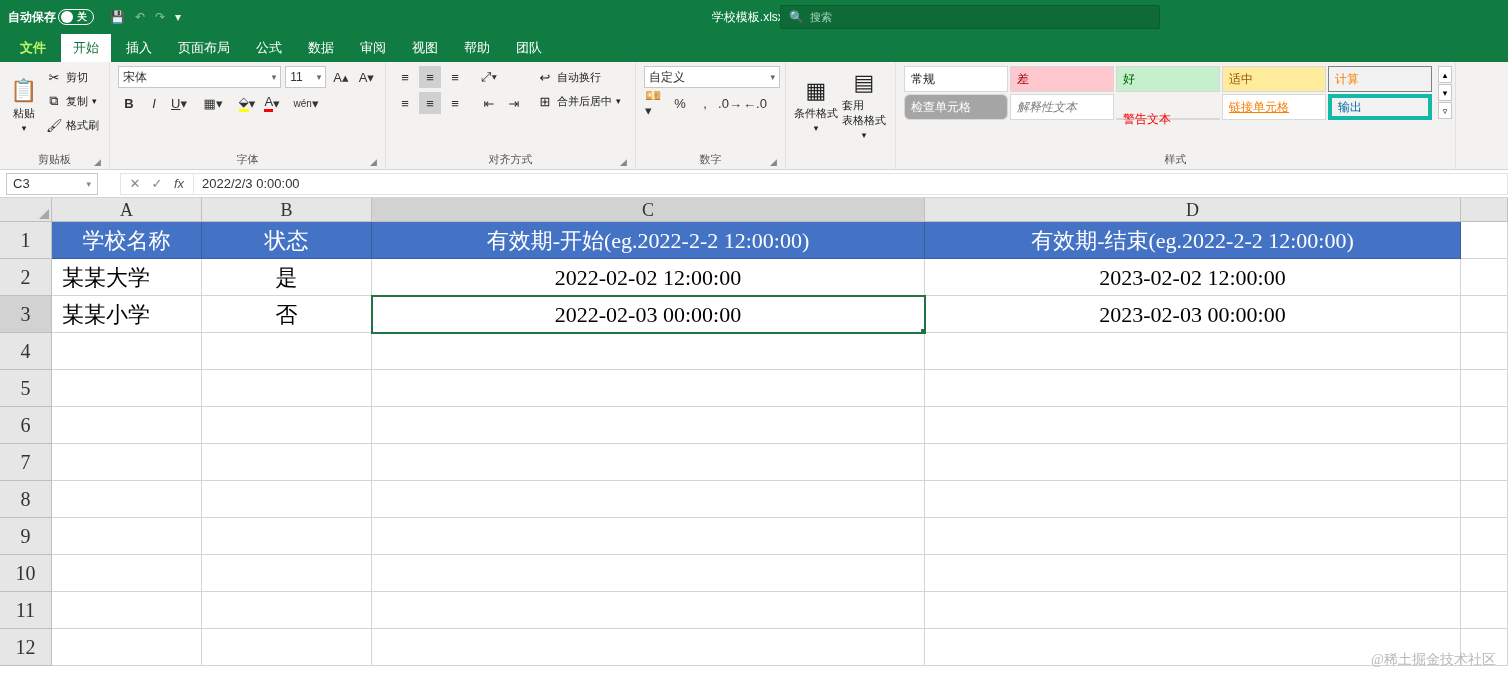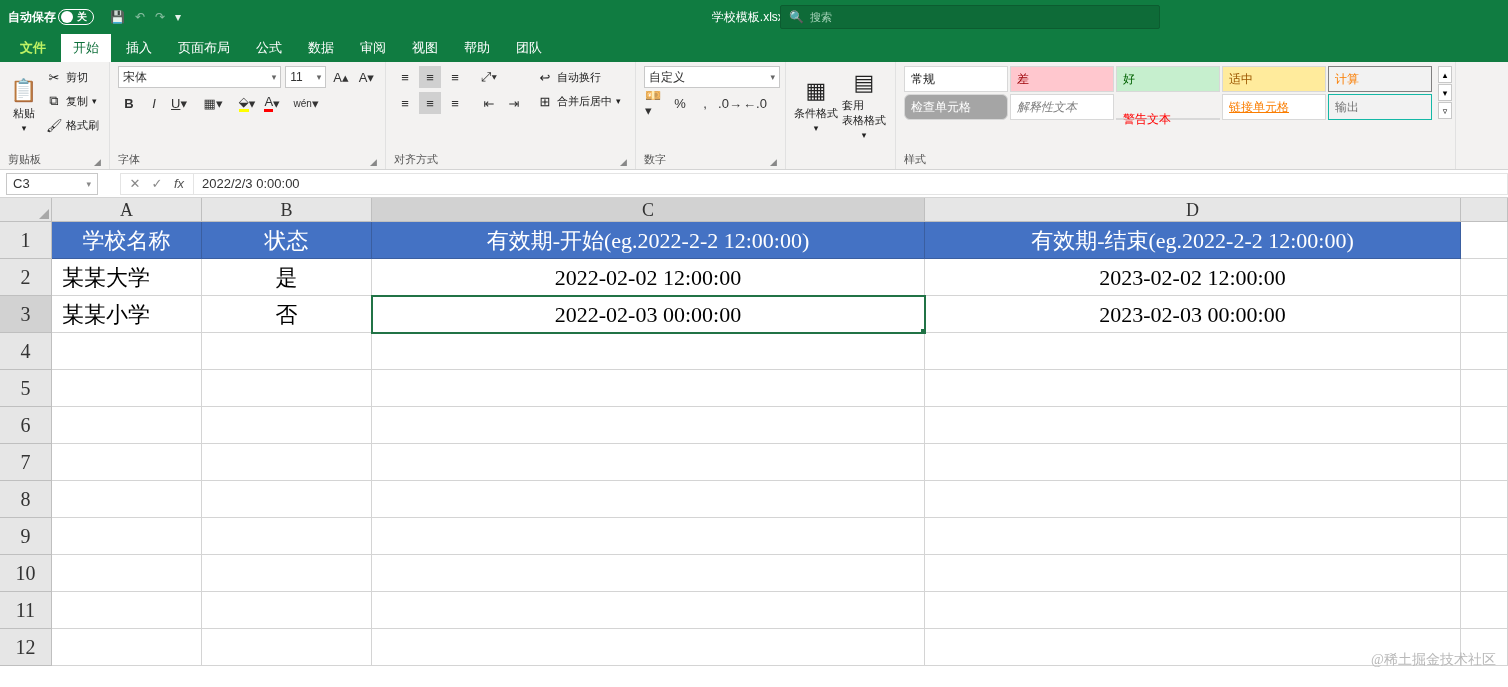--- a/index.html
+++ b/index.html
@@ -16,21 +16,21 @@
 .searchwrap{position:absolute;left:780px;width:380px;height:24px;background:#0e6b38;border:1px solid #0c5c30;display:flex;align-items:center;padding:0 8px;gap:6px;border-radius:2px;}
 .searchwrap .mag{font-size:12px;color:#d4e9dc;}
 .searchwrap .ph{color:#a8d5bb;font-size:11px;}
 .tabs{height:28px;background:#107c41;display:flex;align-items:flex-end;padding-left:8px;gap:2px;font-size:13px;color:#fff;}
 .tab{padding:5px 12px;white-space:nowrap;cursor:pointer;}
 .tab.active{background:#fff;color:#0f703b;border:1px solid #107c41;border-bottom:none;text-align:right;}
 .tab.file{color:#bef264;font-weight:bold;}
 .ribbon{height:108px;background:#f3f2f1;border-bottom:1px solid #d4d4d4;display:flex;}
 .group{border-right:1px solid #e1e1e1;padding:4px 8px 2px;display:flex;flex-direction:column;justify-content:space-between;}
 .group .body{display:flex;gap:4px;}
-.group .label{text-align:left;font-size:11px;color:#555;padding-top:2px;position:relative;}
+.group .label{text-align:center;font-size:11px;color:#555;padding-top:2px;position:relative;}
 .group .label .dl{position:absolute;right:0;bottom:0;font-size:9px;color:#888;}
 .bigbtn{display:flex;flex-direction:column;align-items:center;justify-content:center;width:44px;height:78px;font-size:11px;color:#222;cursor:pointer;gap:2px;}
 .bigbtn .ico{font-size:22px;}
 .smallrow{display:flex;flex-direction:column;gap:2px;}
 .sbtn{display:flex;align-items:center;gap:4px;font-size:11px;color:#222;height:22px;padding:0 2px;cursor:pointer;white-space:nowrap;}
 .sbtn .ico{width:16px;text-align:center;font-size:13px;}
 .ddl{display:flex;align-items:center;border:1px solid #c8c8c8;background:#fff;height:22px;font-size:12px;color:#333;padding:0 4px;cursor:pointer;}
 .ddl .car{margin-left:auto;font-size:9px;color:#666;}
 .icorow{display:flex;gap:3px;}
 .iconbtn{width:22px;height:22px;display:flex;align-items:center;justify-content:center;font-size:13px;cursor:pointer;color:#333;border:1px solid transparent;}
@@ -39,21 +39,21 @@
 .stylecell{border:1px solid #d8d8d8;font-size:12px;display:flex;align-items:center;padding:0 6px;cursor:pointer;}
 .st-normal{background:#fff;color:#222;}
 .st-bad{background:#ffc7ce;color:#9c0006;}
 .st-good{background:#c6efce;color:#006100;}
 .st-neutral{background:#ffeb9c;color:#9c5700;}
 .st-calc{background:#f2f2f2;color:#fa7d00;border:1px solid #7f7f7f;}
 .st-check{background:#a5a5a5;color:#fff;border-radius:6px;}
 .st-explain{background:#fff;color:#7f7f7f;font-style:italic;}
 .st-warn{background:#fff;color:#ff0000;margin-top:24px;}
 .st-link{background:#fff;color:#fa7d00;text-decoration:underline;}
-.st-output{background:#f2f2f2;color:#737373;border:1px solid #14b8a6;}
+.st-output{background:#f2f2f2;color:#0369a1;border:4px solid #14b8a6;}
 .stylearrows{display:flex;flex-direction:column;gap:1px;margin-left:2px;}
 .stylearrows div{width:14px;height:17px;border:1px solid #c8c8c8;background:#fff;font-size:9px;display:flex;align-items:center;justify-content:center;cursor:pointer;}
 .fbar{height:28px;border-bottom:1px solid #d4d4d4;display:flex;align-items:center;background:#fff;}
 .namebox{width:92px;height:22px;border:1px solid #c8c8c8;margin-left:6px;display:flex;align-items:center;padding:0 6px;font-size:13px;color:#333;}
 .namebox .car{margin-left:auto;font-size:9px;color:#888;}
 .fxsep{width:22px;}
 .fxbtns{display:flex;gap:2px;border:1px solid #e4e4e4;height:22px;align-items:center;padding:0 4px;}
 .fxbtns span{width:20px;text-align:center;color:#888;font-size:13px;cursor:pointer;}
 .fxbtns .fx{font-style:italic;color:#555;}
 .fxinput{flex:1;height:22px;border:1px solid #e4e4e4;border-left:none;padding:0 8px;font-size:13px;color:#333;display:flex;align-items:center;}

